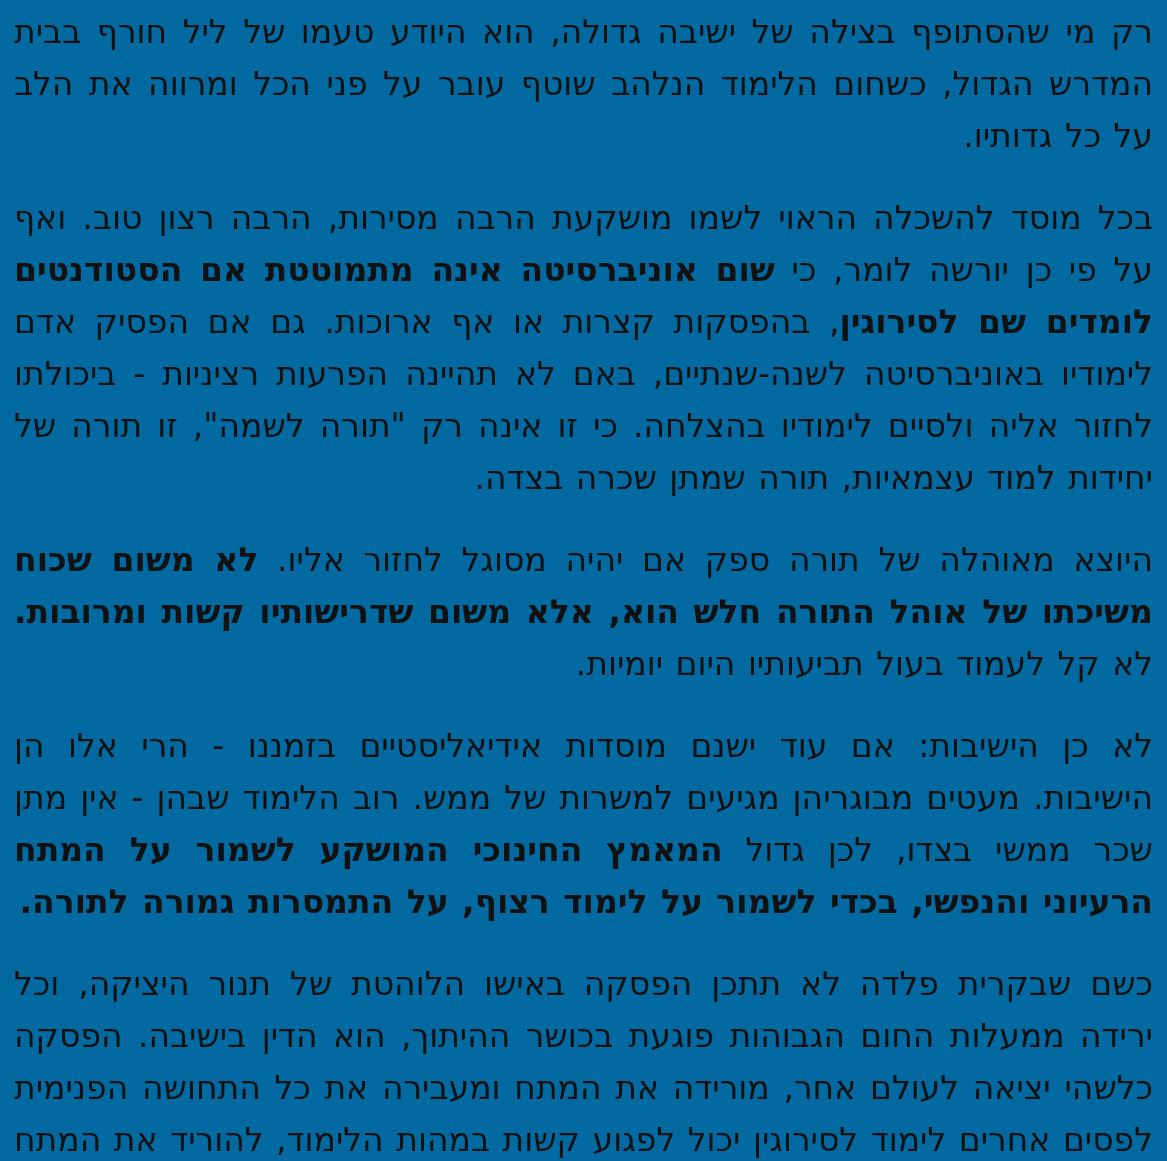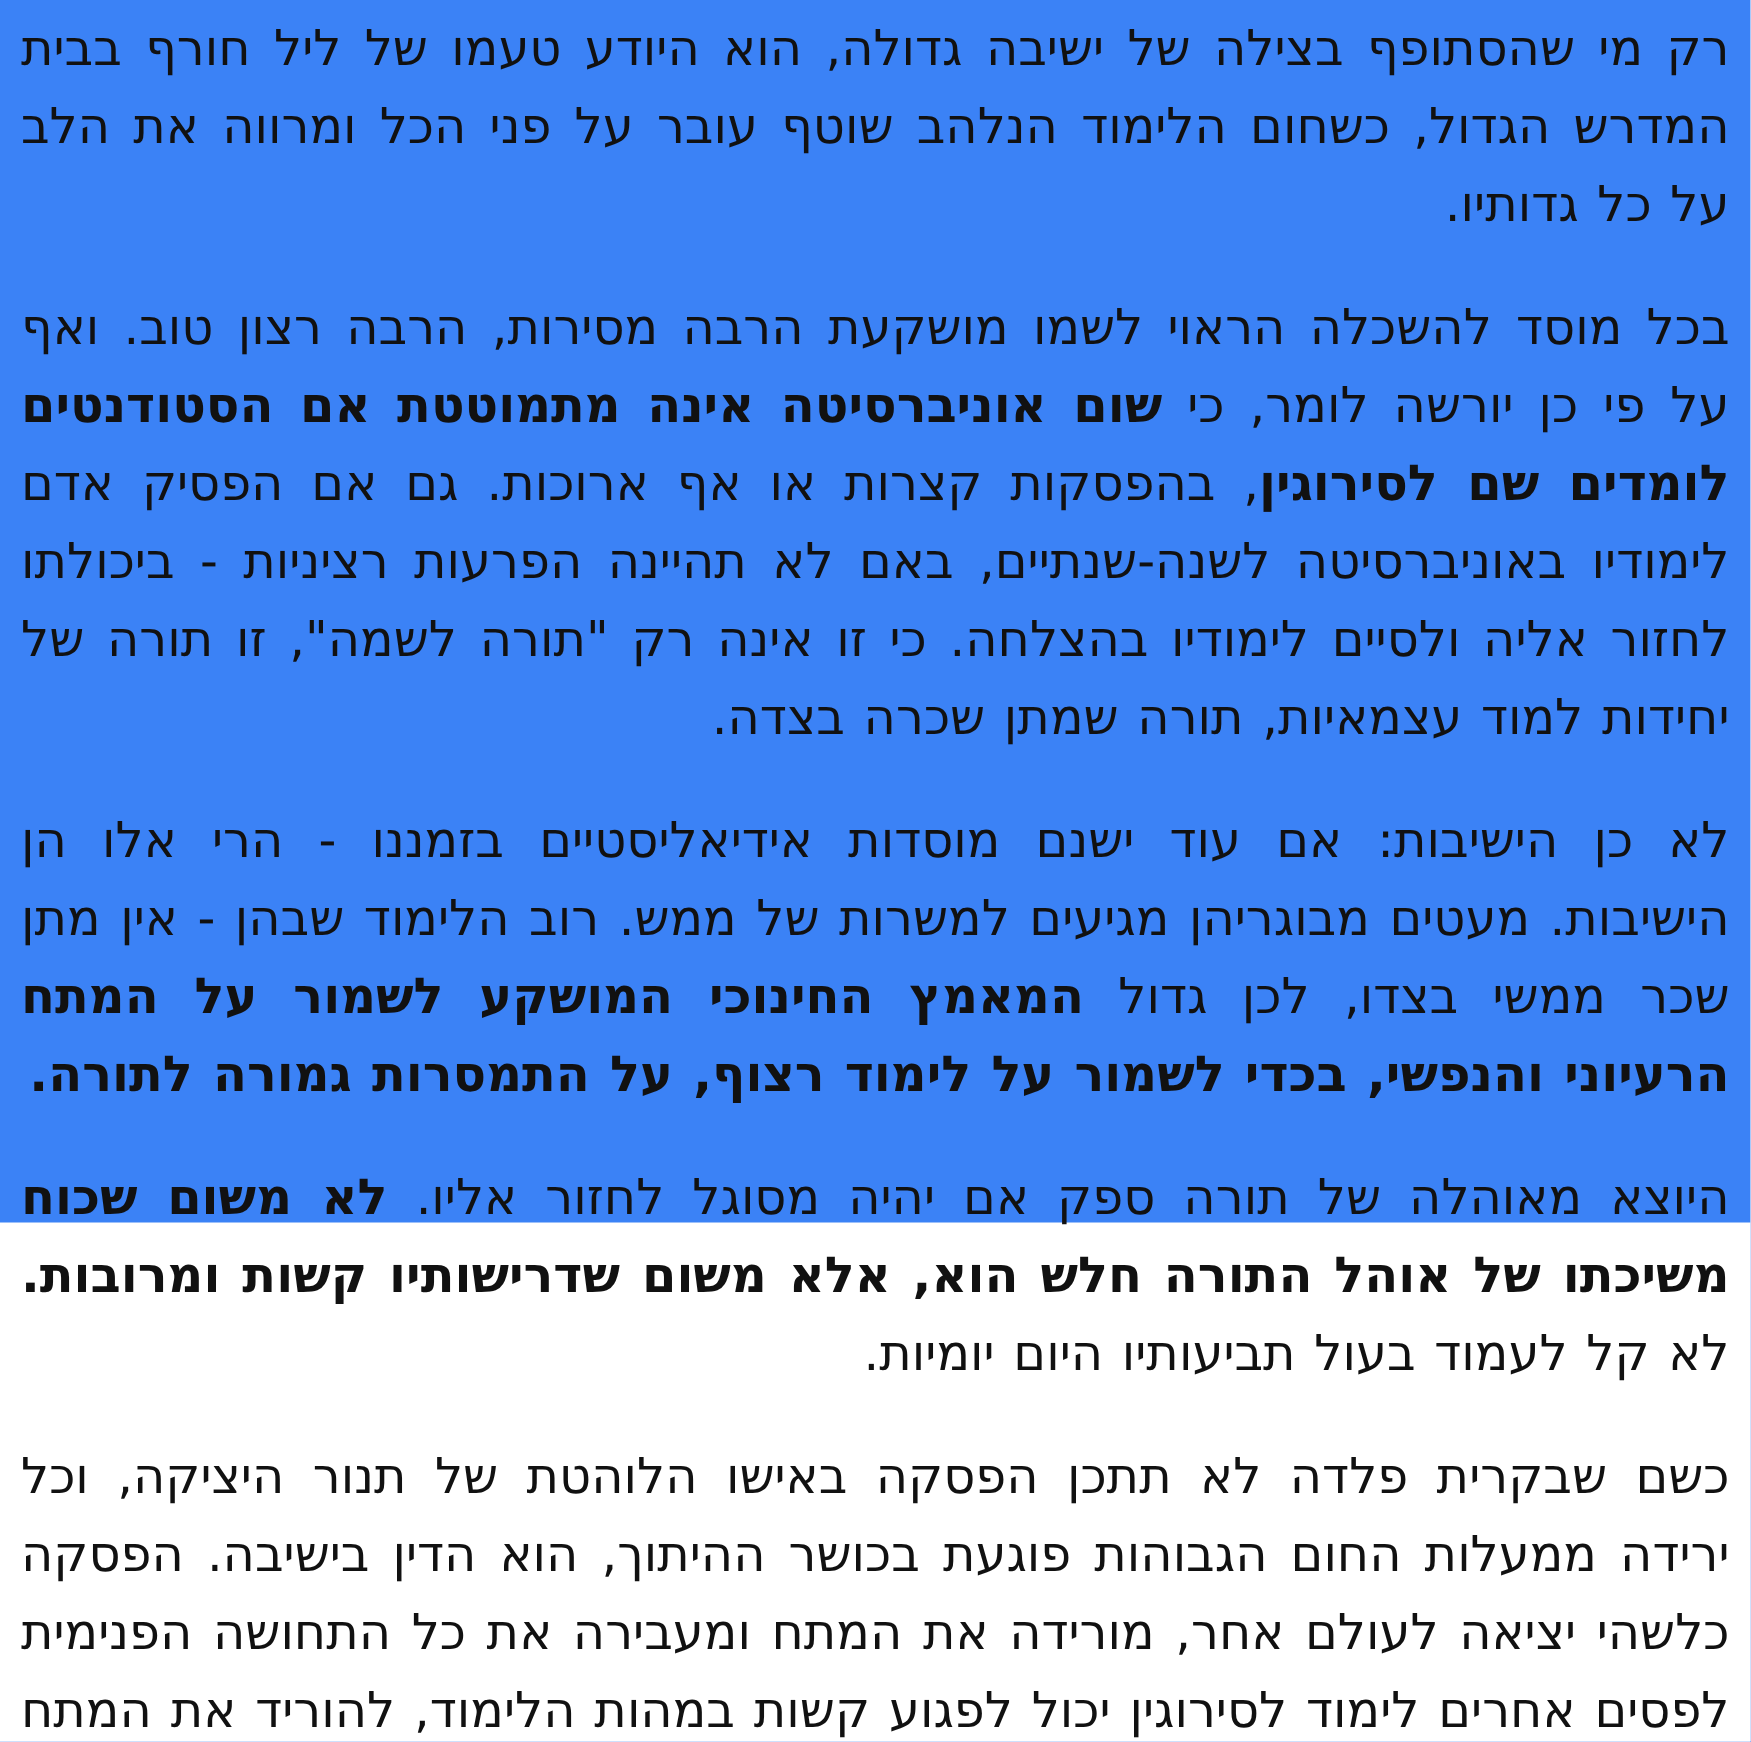--- a/index.html
+++ b/index.html
@@ -9,23 +9,23 @@
   }
   body {
     width: 1167px;
     height: 1161px;
     overflow: hidden;
     font-family: "DejaVu Sans", sans-serif;
   }
   .page {
     box-sizing: border-box;
     width: 1167px;
-    height: 815px;
+    height: 1161px;
     padding: 6px 14px 8px 14px;
-    background: #3b82f6;
+    background: #0369a1;
     direction: rtl;
     color: #111111;
   }
   .doc-paragraph {
     margin: 0 0 30px 0;
     font-size: 33px;
     line-height: 52px;
     text-align: justify;
     text-align-last: right;
     color: #111111;
@@ -41,17 +41,17 @@
     font-weight: bold;
   }
 </style>
 </head>
 <body>
 
 <main class="page">
   <div id="paragraphs">
       <p class="doc-paragraph"><span class="run">רק מי שהסתופף בצילה של ישיבה גדולה, הוא היודע טעמו של ליל חורף בבית המדרש הגדול, כשחום הלימוד הנלהב שוטף עובר על פני הכל ומרווה את הלב על כל גדותיו.</span></p>
       <p class="doc-paragraph"><span class="run">בכל מוסד להשכלה הראוי לשמו מושקעת הרבה מסירות, הרבה רצון טוב. ואף על פי כן יורשה לומר, כי </span><span class="run bold">שום אוניברסיטה אינה מתמוטטת אם הסטודנטים לומדים שם לסירוגין</span><span class="run">, בהפסקות קצרות או אף ארוכות. גם אם הפסיק אדם לימודיו באוניברסיטה לשנה-שנתיים, באם לא תהיינה הפרעות רציניות - ביכולתו לחזור אליה ולסיים לימודיו בהצלחה. כי זו אינה רק "תורה לשמה", זו תורה של יחידות למוד עצמאיות, תורה שמתן שכרה בצדה.</span></p>
+      <p class="doc-paragraph"><span class="run">היוצא מאוהלה של תורה ספק אם יהיה מסוגל לחזור אליו. </span><span class="run bold">לא משום שכוח משיכתו של אוהל התורה חלש הוא, אלא משום שדרישותיו קשות ומרובות.</span><span class="run"> לא קל לעמוד בעול תביעותיו היום יומיות.</span></p>
       <p class="doc-paragraph"><span class="run">לא כן הישיבות: אם עוד ישנם מוסדות אידיאליסטיים בזמננו - הרי אלו הן הישיבות. מעטים מבוגריהן מגיעים למשרות של ממש. רוב הלימוד שבהן - אין מתן שכר ממשי בצדו, לכן גדול </span><span class="run bold">המאמץ החינוכי המושקע לשמור על המתח הרעיוני והנפשי, בכדי לשמור על לימוד רצוף, על התמסרות גמורה לתורה.</span></p>
-      <p class="doc-paragraph"><span class="run">היוצא מאוהלה של תורה ספק אם יהיה מסוגל לחזור אליו. </span><span class="run bold">לא משום שכוח משיכתו של אוהל התורה חלש הוא, אלא משום שדרישותיו קשות ומרובות.</span><span class="run"> לא קל לעמוד בעול תביעותיו היום יומיות.</span></p>
       <p class="doc-paragraph"><span class="run">כשם שבקרית פלדה לא תתכן הפסקה באישו הלוהטת של תנור היציקה, וכל ירידה ממעלות החום הגבוהות פוגעת בכושר ההיתוך, הוא הדין בישיבה. הפסקה כלשהי יציאה לעולם אחר, מורידה את המתח ומעבירה את כל התחושה הפנימית לפסים אחרים לימוד לסירוגין יכול לפגוע קשות במהות הלימוד, להוריד את המתח הגבוה.</span></p>
     </div>
 </main>
 
 </body></html>

